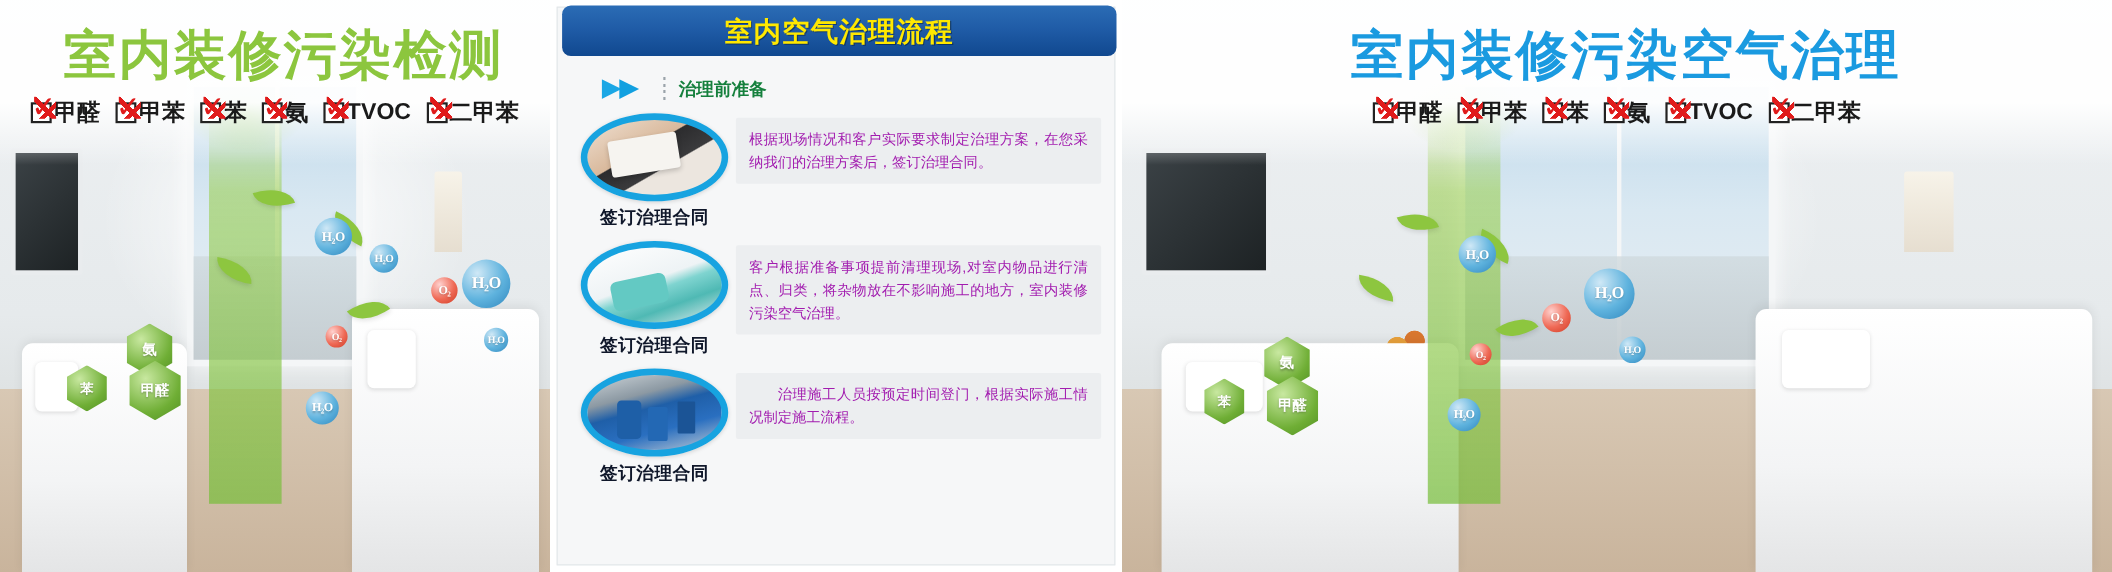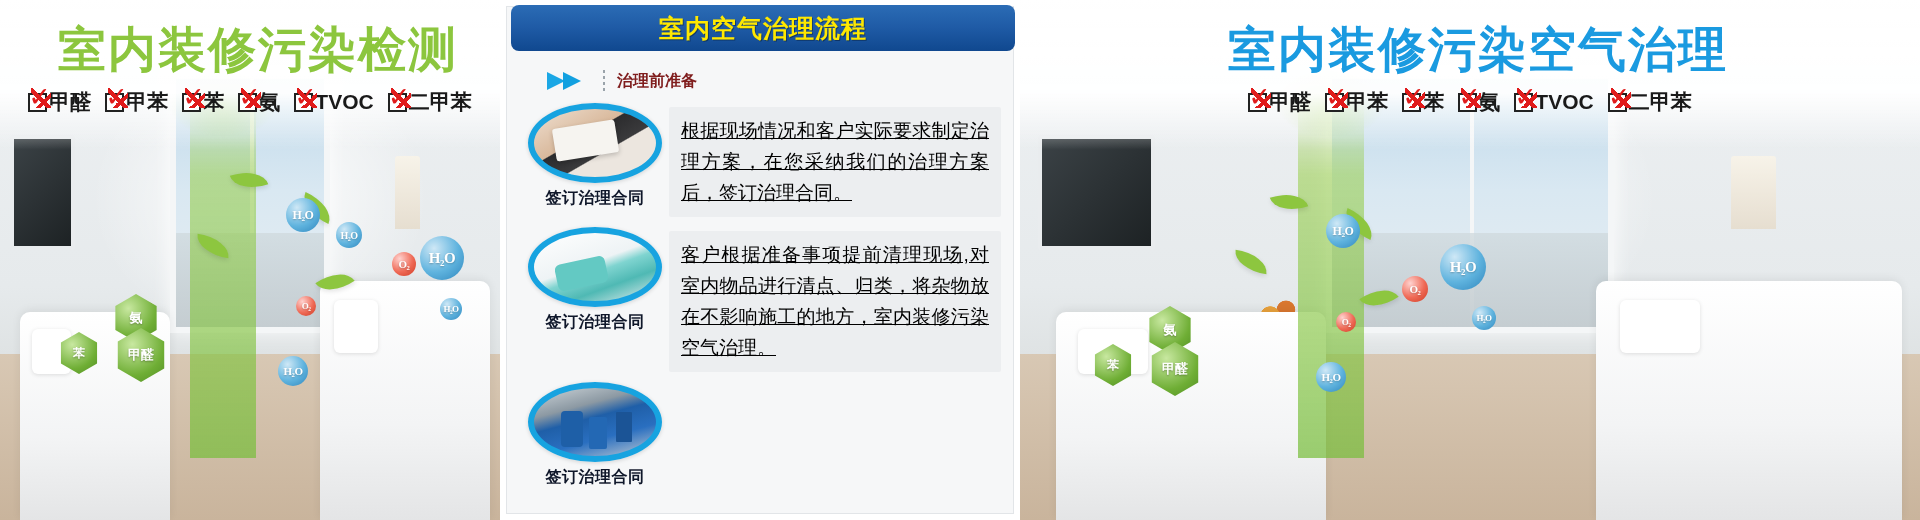--- a/index.html
+++ b/index.html
@@ -152,21 +152,21 @@
     font-family:"DejaVu Sans","Liberation Sans",sans-serif;
   }
   .stage-label-row {
     position:absolute; left:40px; top:62px; display:flex; align-items:center; gap:12px;
   }
   .arrow-ico { width:44px; height:24px; flex:none; }
   .dot-sep {
     width:2px; height:22px;
     background: repeating-linear-gradient(to bottom,#9aa3aa 0 3px, transparent 3px 6px);
   }
-  .stage-label { color:#7f1d1d; font-size:16px; font-weight:bold; }
+  .stage-label { color:#15803d; font-size:16px; font-weight:bold; }
 
   .steps { position:absolute; left:14px; top:96px; right:12px; }
   .step { display:flex; align-items:flex-start; margin-bottom:10px; }
   .thumb-wrap { width:148px; flex:none; text-align:center; }
   .thumb {
     width:134px; height:80px; margin:0 auto;
     border:6px solid #17a3e0; border-radius:50%;
     overflow:hidden; position:relative;
     box-shadow:0 1px 4px rgba(0,0,0,.15);
   }
@@ -185,23 +185,22 @@
   .thumb-c:after {
     content:""; position:absolute; left:22%; top:34%; width:18%; height:52%;
     background:#1e5fa7; border-radius:4px;
     box-shadow: 26px 4px 0 -2px #2368b4, 52px -2px 0 -3px #1b5496;
   }
   .thumb-cap {
     margin-top:5px; color:#0f172a; font-size:16px; font-weight:bold; letter-spacing:.5px;
   }
   .desc {
     flex:1; margin-top:4px; background:#eceef0; border-radius:2px;
-    padding:9px 12px; color:#000000; font-size:19px; line-height:1.62;
+    padding:9px 12px; color:#a21caf; font-size:13px; line-height:1.62;
     text-align:justify;
-    text-decoration:underline;
   }
   .desc.indent { text-indent:2em; }
 
   
   .eco { position:absolute; left:0; top:0; right:0; bottom:0; pointer-events:none;font-family:Liberation Serif, serif; }
 </style>
 </head>
 <body>
 
 <div class="stage">
@@ -311,20 +310,21 @@
             <div class="thumb-cap">签订治理合同</div>
           </div>
           <div class="desc">客户根据准备事项提前清理现场,对室内物品进行清点、归类，将杂物放在不影响施工的地方，室内装修污染空气治理。</div>
         </div>
 
         <div class="step">
           <div class="thumb-wrap">
             <div class="thumb thumb-c"></div>
             <div class="thumb-cap">签订治理合同</div>
           </div>
+          <div class="desc indent">治理施工人员按预定时间登门，根据实际施工情况制定施工流程。</div>
         </div>
       </div>
     </div>
   </div>
 
   <div class="panel right">
     <div class="room">
       <div class="tv"></div>
       <div class="room-window">
           <div class="mullion"></div>

